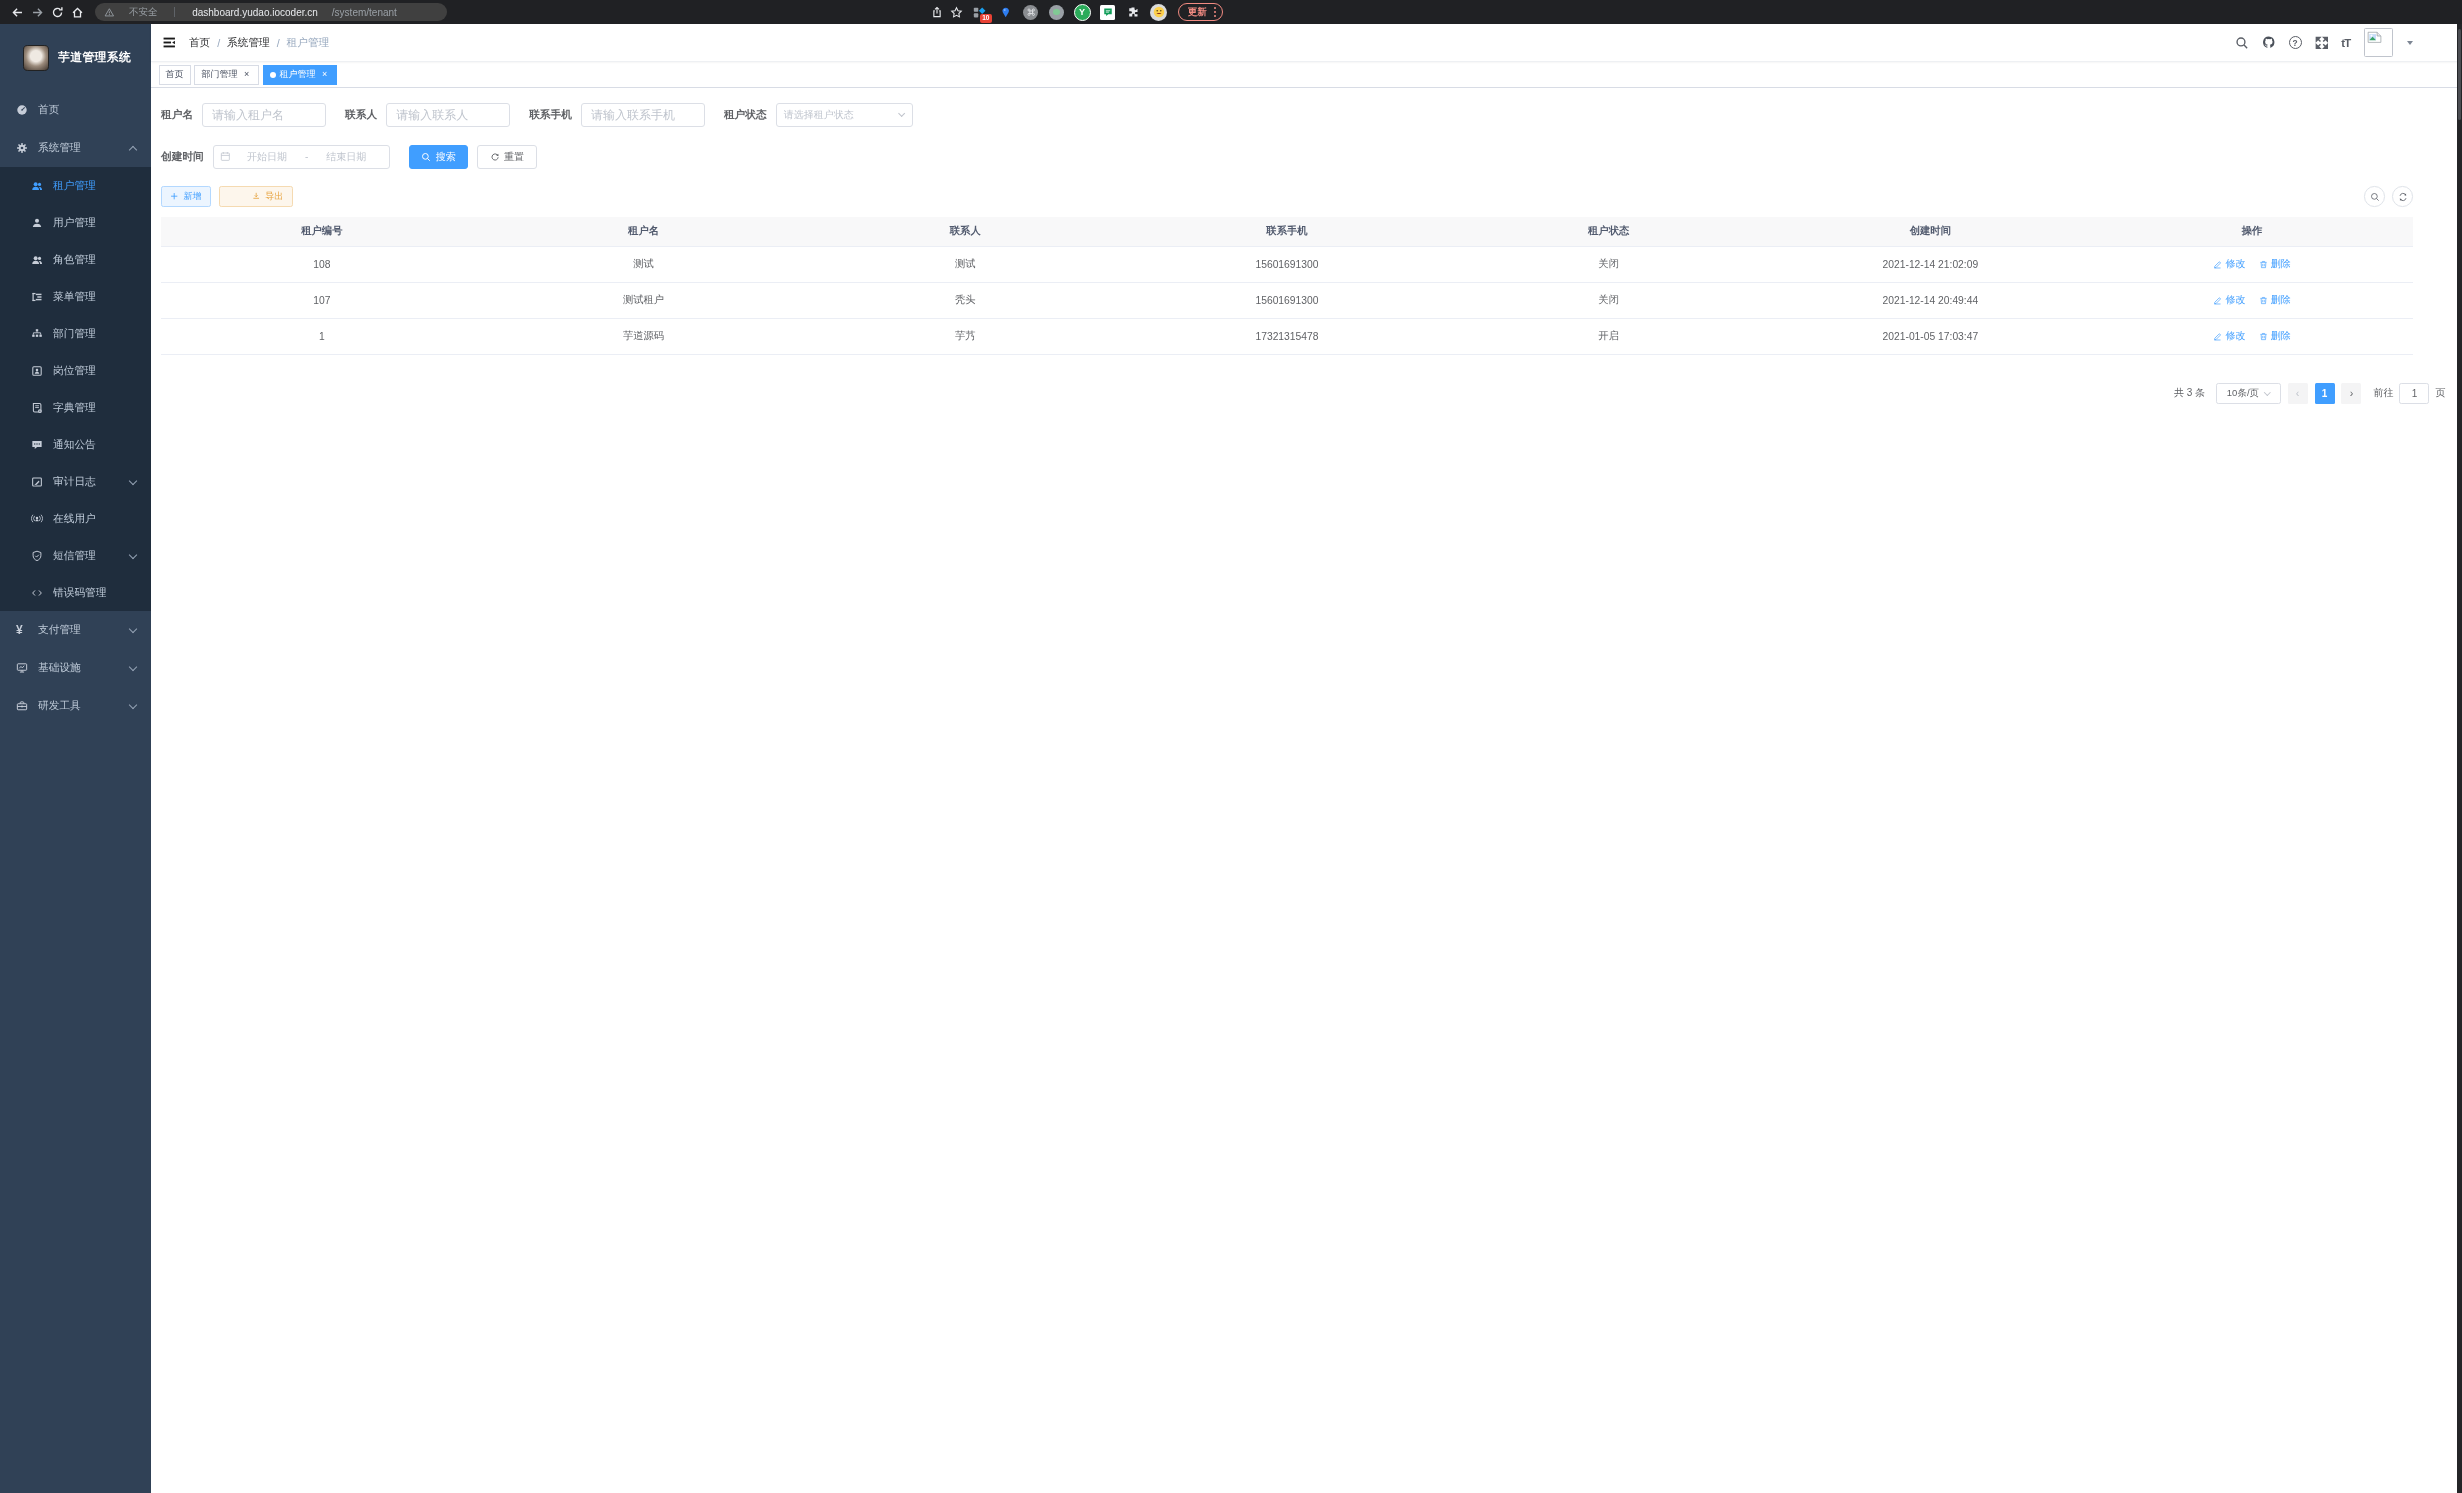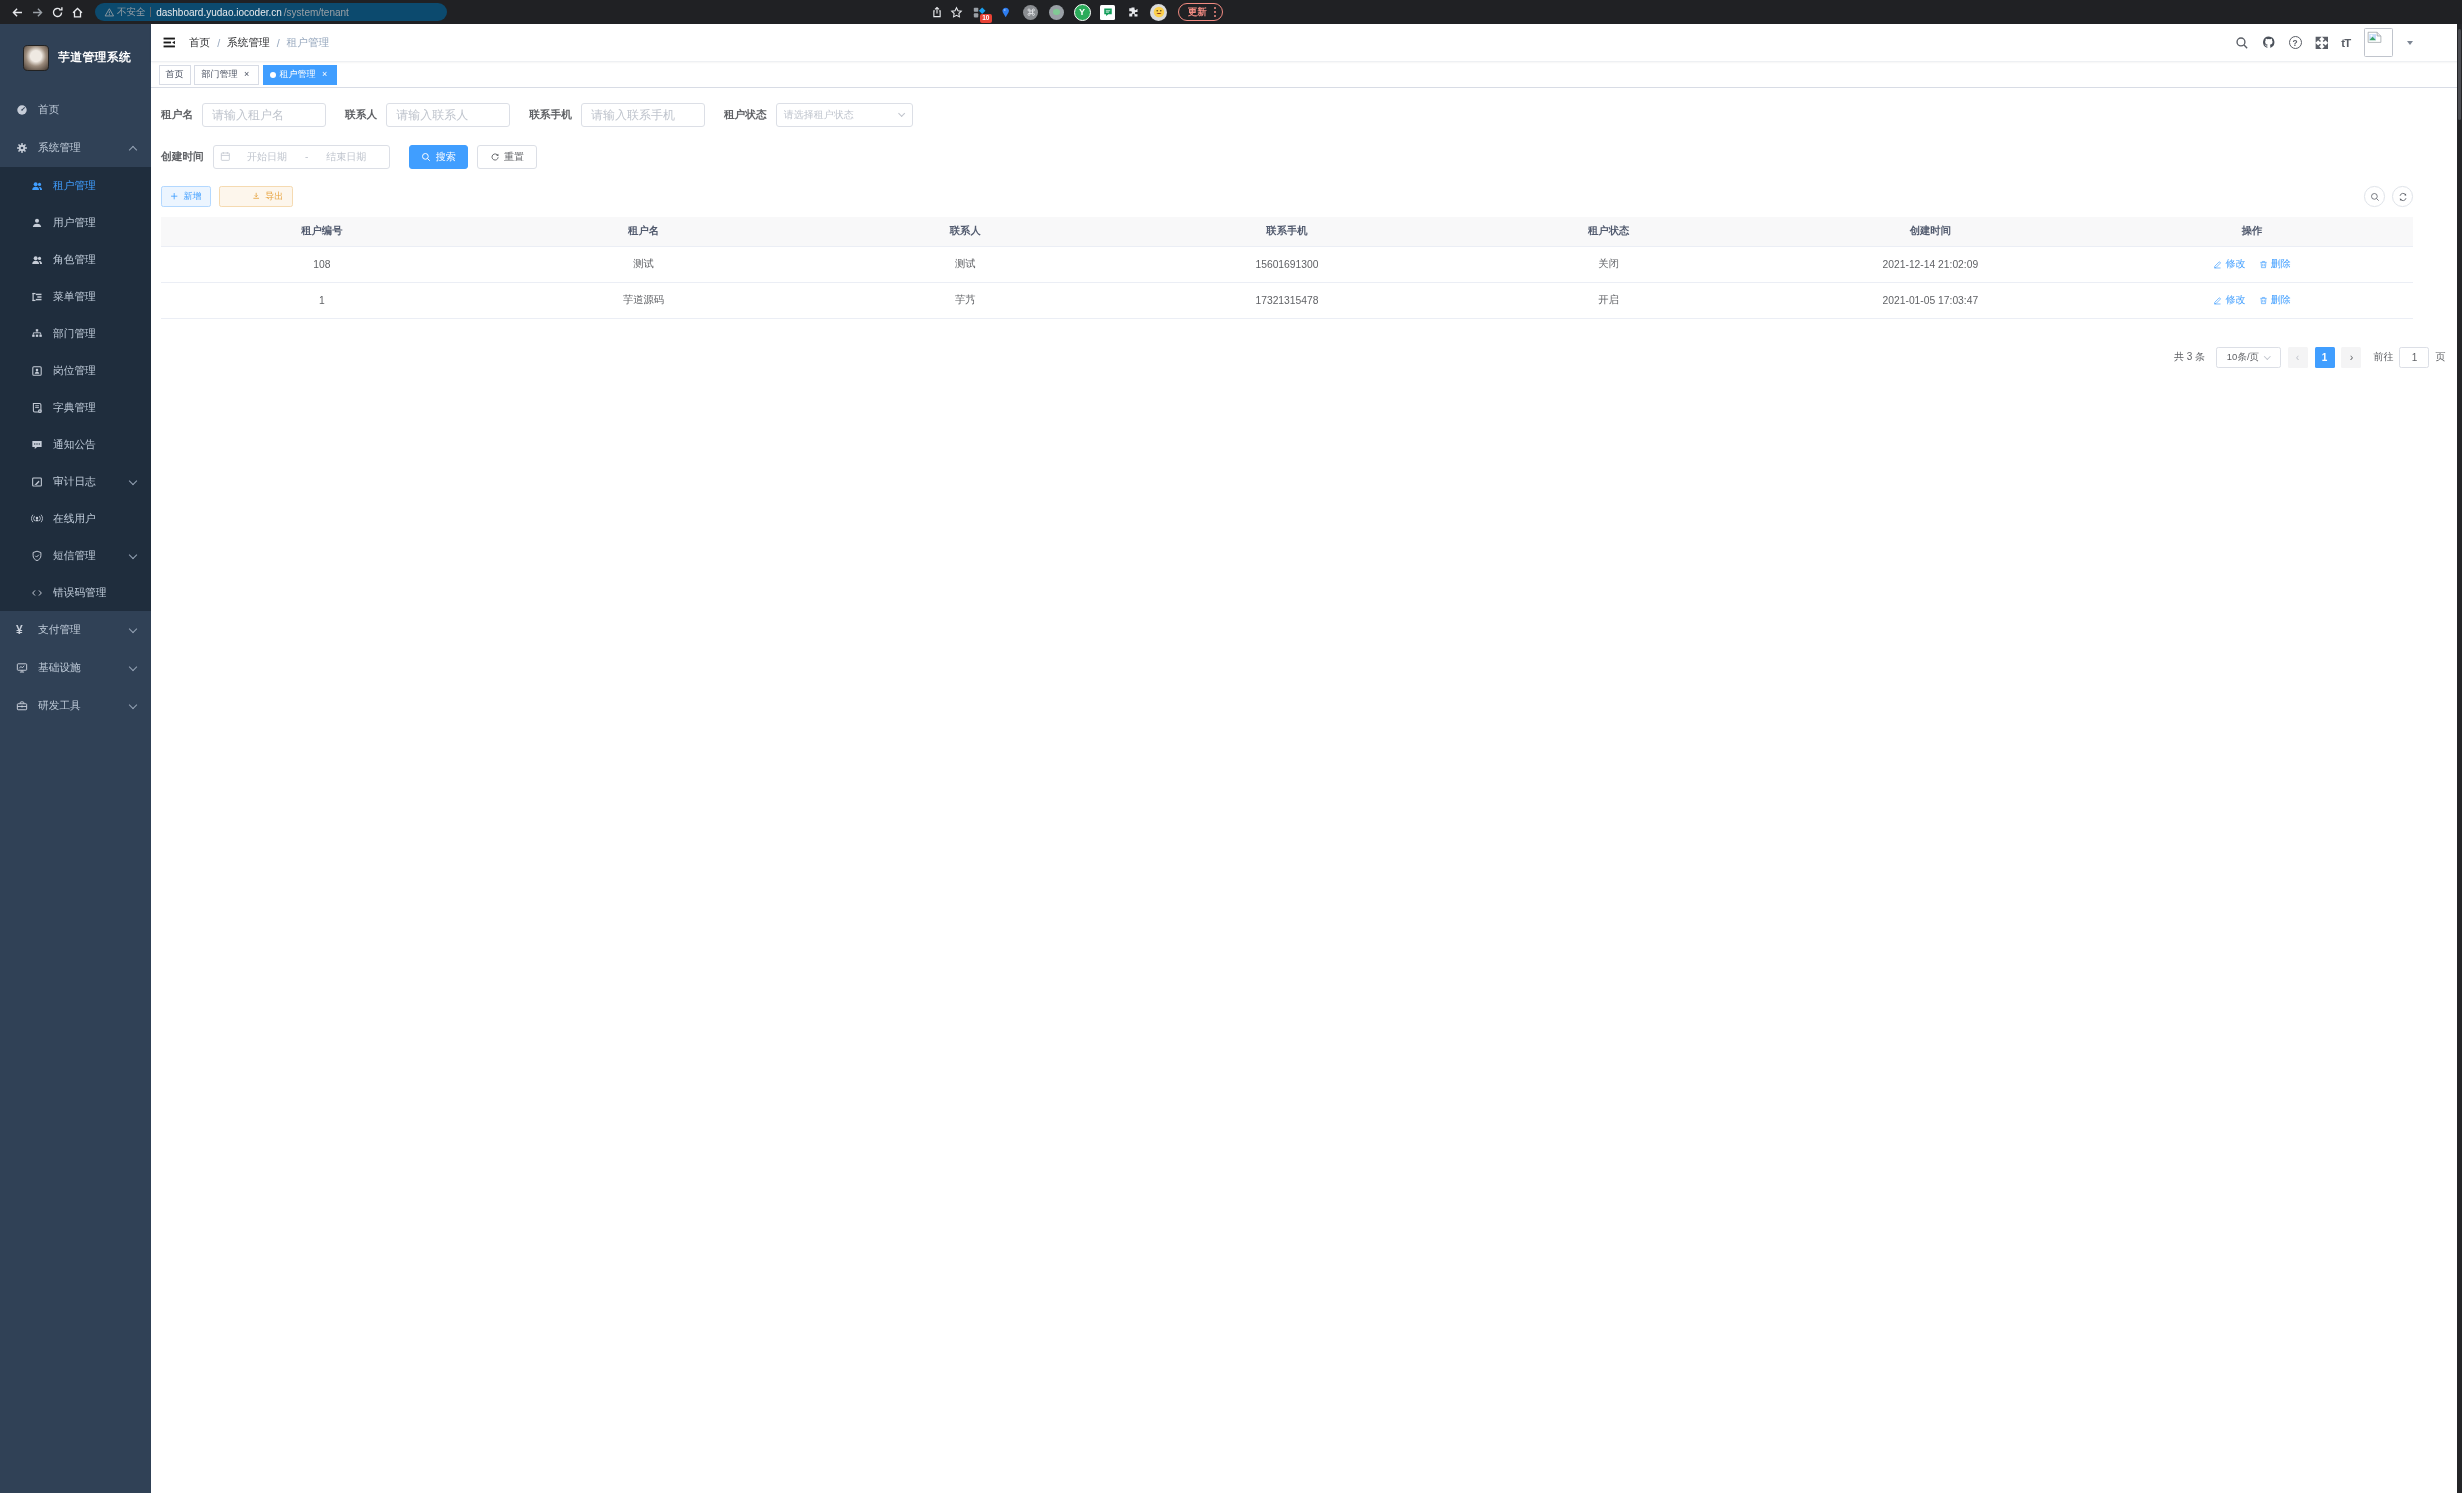--- a/index.html
+++ b/index.html
@@ -1,21 +1,21 @@
 <!DOCTYPE html>
 <html style="font-size:12px"><head>
 <meta charset="utf-8">
 <style>
   * { box-sizing: border-box; margin: 0; padding: 0; }
   html,body { width:1231px; height:747px; background:#202124; font-family:"Liberation Sans", sans-serif; overflow:hidden; }
 
   
   .browser-bar { height:24px; background:#202124; display:flex; align-items:center; padding:0 7.6px; position:relative; }
   .bnav { width:20px; height:20px; display:flex; align-items:center; justify-content:center; border-radius:50%; flex:0 0 auto; cursor:pointer; }
-  .url-pill { height:18px; width:352px; margin-left:7.6px; background:#0c4a6e; border-radius:9px; display:flex; align-items:center; padding:0 9px; gap:2px; }
+  .url-pill { height:18px; width:352px; margin-left:7.6px; background:#404040; border-radius:9px; display:flex; align-items:center; padding:0 9px; gap:14px; }
   .sec-label { color:#9aa0a6; font-size:9.5px; }
   .pill-div { width:0.8px; height:10.7px; background:#5f6368; margin:0 3px; }
   .url-host { color:#e8eaed; font-size:10px; }
   .url-path { color:#9aa0a6; font-size:10px; }
   .b-spacer { flex:1; }
   .ext { width:18px; height:18px; display:flex; align-items:center; justify-content:center; position:relative; flex:0 0 auto; margin:0 3.8px; cursor:pointer; }
   .ext-badge { position:absolute; bottom:-1.5px; right:-3px; background:#e94235; color:#fff; font-size:6.5px; padding:0.8px 2.3px; border-radius:1.9px; line-height:1; font-weight:bold; }
   .circ { width:15px; height:15px; border-radius:50%; display:flex; align-items:center; justify-content:center; }
   .update-pill { margin-left:6px; height:18px; border:1.1px solid #f28b82; border-radius:10px; display:flex; align-items:center; padding:0 6.9px 0 9px; gap:6.9px; cursor:pointer; }
   .update-pill span { color:#f28b82; font-size:9.5px; font-weight:bold; }
@@ -594,20 +594,44 @@
           </tr>
         </thead>
         <tbody>
           <tr>
             <td>108</td>
             <td>测试</td>
             <td>测试</td>
             <td>15601691300</td>
             <td>关闭</td>
             <td>2021-12-14 21:02:09</td>
+            <td>
+              <a class="row-link">
+                  <svg width="9" height="9" viewBox="0 0 16 16">
+                    <path d="M3.2 11.1 10.6 3.7a1.2 1.2 0 0 1 1.7 0l.5.5a1.2 1.2 0 0 1 0 1.7l-7.4 7.4-2.6.6z" fill="none" stroke="#409eff" stroke-width="1.2"></path>
+                    <path d="M2.6 14.2h10.8" stroke="#409eff" stroke-width="1.2"></path>
+                  </svg>
+                  <span>修改</span>
+                </a>
+              <a class="row-link">
+                  <svg width="9" height="9" viewBox="0 0 16 16">
+                    <path d="M2.4 4.2h11.2M6 4V2.6h4V4M3.8 4.6l.6 9h7.2l.6-9" fill="none" stroke="#409eff" stroke-width="1.2"></path>
+                    <path d="M6.6 6.8v4.4M9.4 6.8v4.4" stroke="#409eff" stroke-width="1.2"></path>
+                  </svg>
+                  <span>删除</span>
+                </a>
+            </td>
+          </tr>
+          <tr>
+            <td>107</td>
+            <td>测试租户</td>
+            <td>秃头</td>
+            <td>15601691300</td>
+            <td>关闭</td>
+            <td>2021-12-14 20:49:44</td>
             <td>
               <a class="row-link">
                   <svg width="9" height="9" viewBox="0 0 16 16">
                     <path d="M3.2 11.1 10.6 3.7a1.2 1.2 0 0 1 1.7 0l.5.5a1.2 1.2 0 0 1 0 1.7l-7.4 7.4-2.6.6z" fill="none" stroke="#409eff" stroke-width="1.2"></path>
                     <path d="M2.6 14.2h10.8" stroke="#409eff" stroke-width="1.2"></path>
                   </svg>
                   <span>修改</span>
                 </a>
               <a class="row-link">
                   <svg width="9" height="9" viewBox="0 0 16 16">

